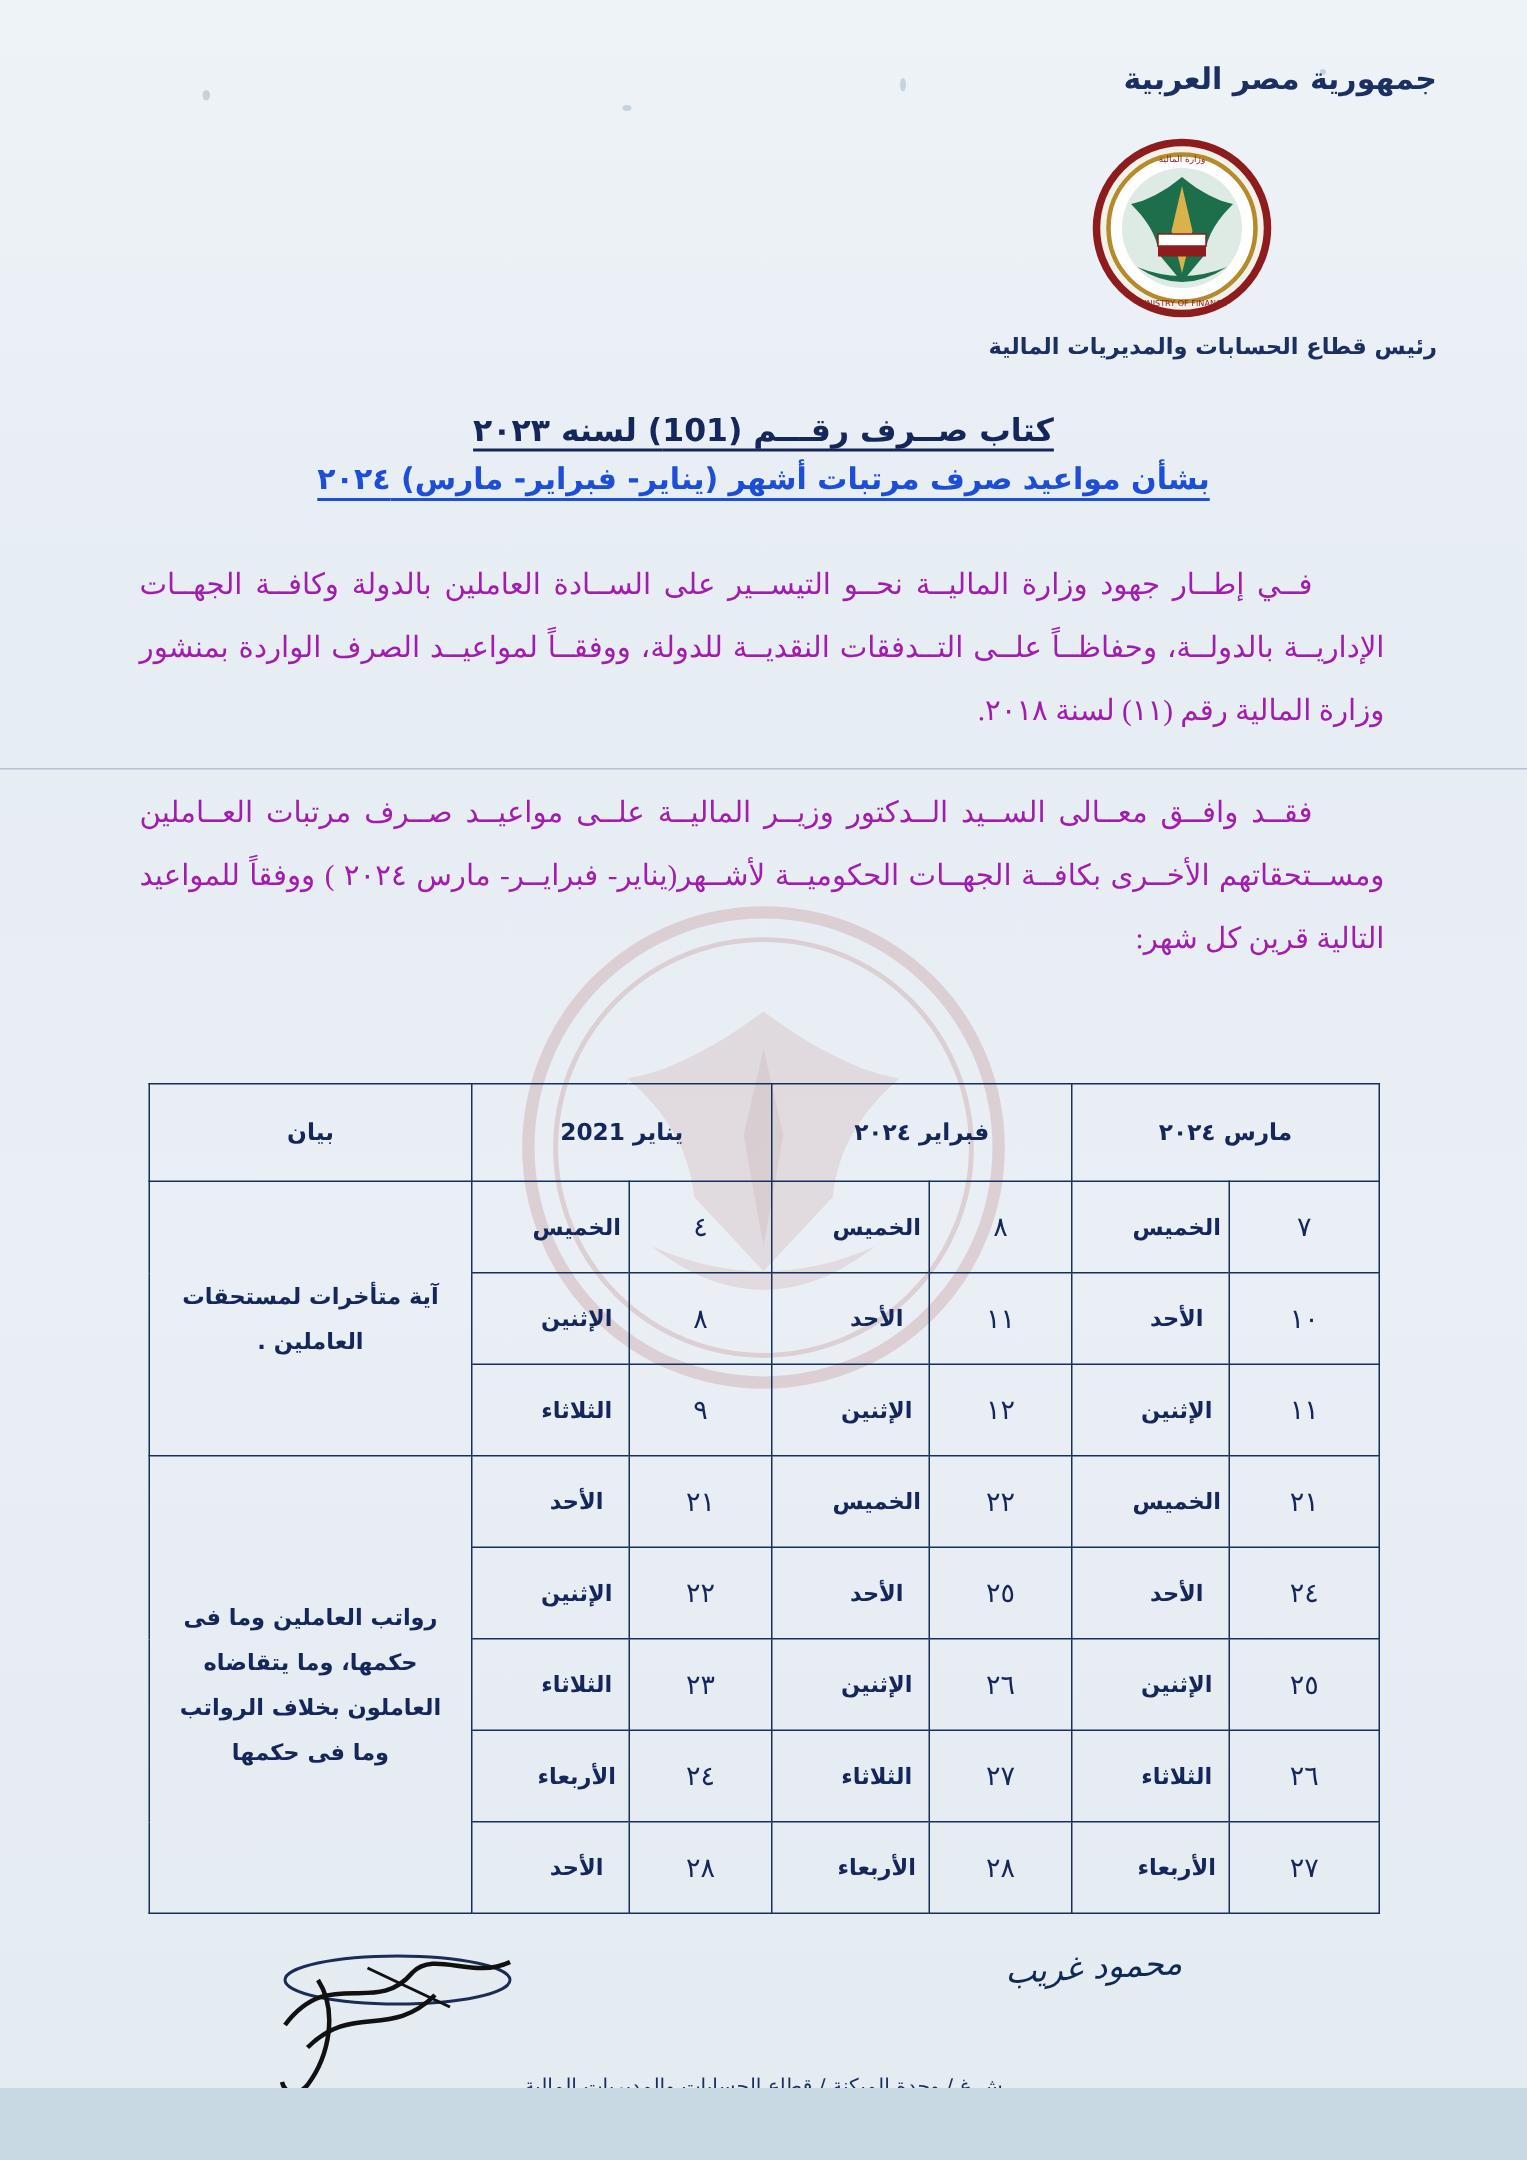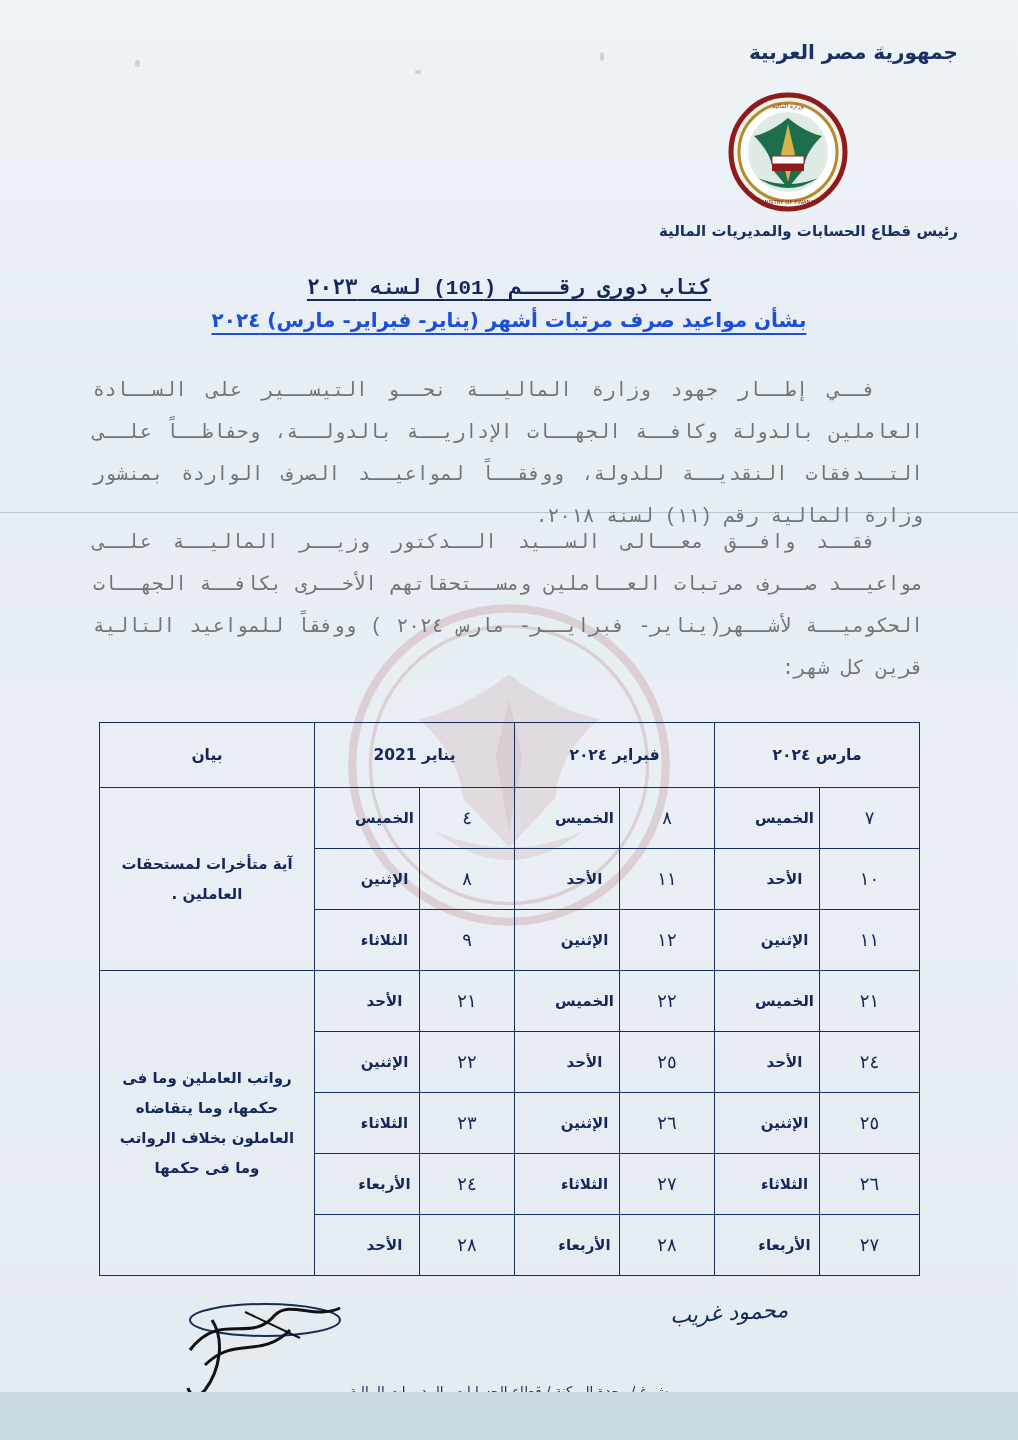--- a/index.html
+++ b/index.html
@@ -83,38 +83,37 @@
   .title-line1 {
     font-family: "DejaVu Sans", sans-serif;
     font-weight: bold;
     font-size: 21px;
     color: #14265a;
     letter-spacing: 1px;
   }
   .title-line1 .u {
     text-decoration: underline;
     text-underline-offset: 5px;
-    font-family: Liberation Mono, monospace;
   }
   .title-line2 {
     margin-top: 8px;
     font-family: "DejaVu Sans", sans-serif;
     font-weight: bold;
     font-size: 20px;
     color: #1d4ed8;
     text-decoration: underline;
     text-underline-offset: 6px;
   }
 
   .para {
     position: absolute;
-    font-family: Liberation Mono, monospace;
+    font-family: Liberation Serif, serif;
     font-size: 19.5px;
     line-height: 42px;
-    color: #737373;
+    color: #a21caf;
     text-align: justify;
     text-align-last: right;
   }
   .para-1 {
     top: 370px;
     right: 95px;
     width: 830px;
     text-indent: 48px;
   }
   .para-2 {
@@ -239,21 +238,21 @@
     <path d="M44 72 h32 v7 h-32 z" fill="#8e1c1c"></path>
     <path d="M30 86 Q60 106 90 86 Q60 98 30 86 Z" fill="#1d6e4b"></path>
     <text x="60" y="16" font-size="6" text-anchor="middle" fill="#8e1c1c" font-family="DejaVu Sans, sans-serif">وزارة المالية</text>
     <text x="60" y="112" font-size="5.4" text-anchor="middle" fill="#8e1c1c" font-family="DejaVu Sans, sans-serif">MINISTRY OF FINANCE</text>
   </svg>
 
   <div class="header-dept">رئيس قطاع الحسابات والمديريات المالية</div>
 
   <div class="title-block">
     <div class="title-line1">
-      <span class="u">كتاب دورى  رقـــم (</span><span class="u">101</span><span class="u">) لسنه ٢٠٢٣</span>
+      <span class="u">كتاب صــرف  رقـــم (</span><span class="u">101</span><span class="u">) لسنه ٢٠٢٣</span>
     </div>
     <div class="title-line2">بشأن مواعيد صرف مرتبات أشهر  (يناير- فبراير- مارس) ٢٠٢٤</div>
   </div>
 
   <div class="para para-1">فــي إطــار جهود وزارة الماليــة نحــو التيســير على الســادة العاملين بالدولة وكافــة الجهــات الإداريــة بالدولــة، وحفاظــاً علــى التــدفقات النقديــة للدولة، ووفقــاً لمواعيــد الصرف الواردة بمنشور وزارة المالية رقم (١١) لسنة ٢٠١٨.</div>
   <div class="para para-2">فقــد وافــق معــالى الســيد الــدكتور وزيــر الماليــة علــى مواعيــد صــرف مرتبات العــاملين ومســتحقاتهم الأخــرى بكافــة الجهــات الحكوميــة لأشــهر(يناير- فبرايــر- مارس ٢٠٢٤ ) ووفقاً للمواعيد التالية قرين كل شهر:</div>
 
   <div class="tbl-wrap">
     <table class="sched">
       <colgroup>

